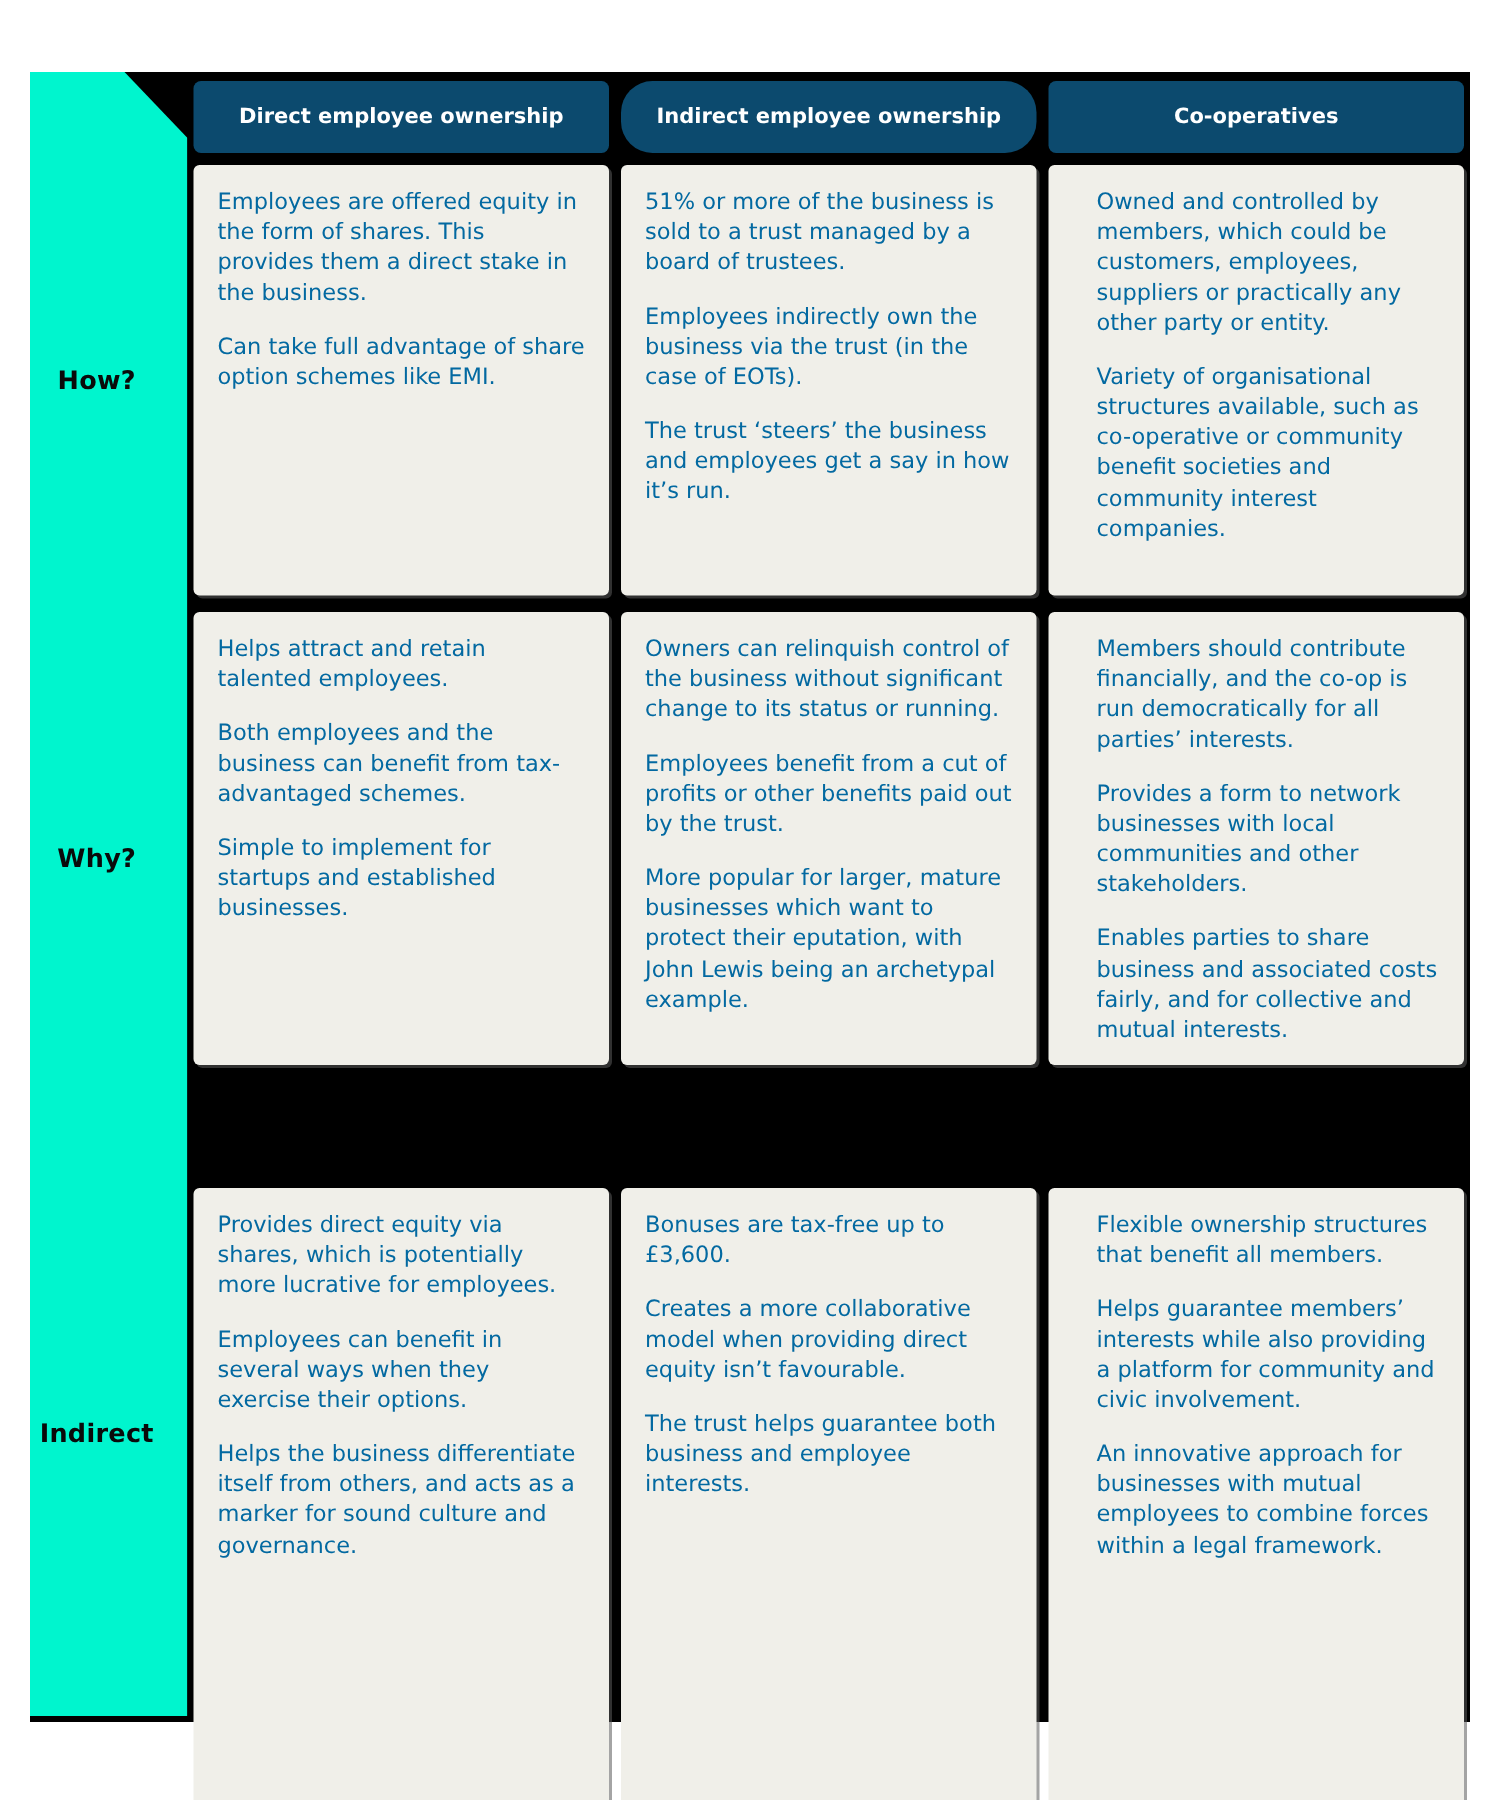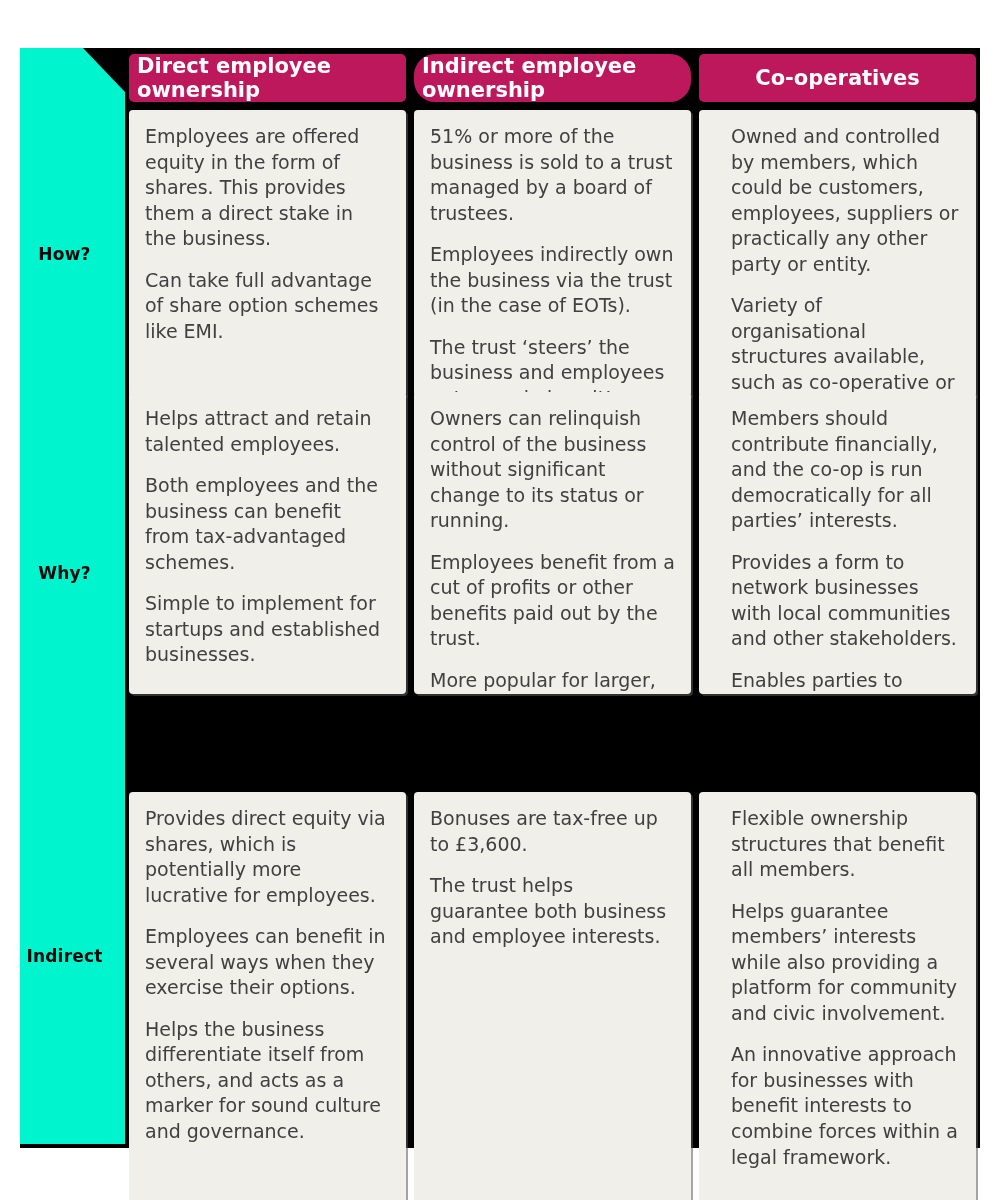--- a/index.html
+++ b/index.html
@@ -57,25 +57,25 @@
   }
   .rail-label.how      { top: 244px; }
   .rail-label.why      { top: 563px; }
   .rail-label.benefits { top: 946px; }
 
   
   .hcell {
     position: absolute;
     top: 54px;
     height: 48px;
-    background: #be185d;
+    background: #0c4a6e;
     border-radius: 5px;
     color: #ffffff;
     font-weight: 700;
-    font-size: 21px;
+    font-size: 14px;
     display: flex;
     align-items: center;
     justify-content: center;
     text-align: left;
     box-sizing: border-box;
     padding: 0 8px;
   }
   .hcell.c1 { left: 129px; width: 277px; }
   .hcell.c2 { left: 414px; width: 277px; border-radius: 21px; }
   .hcell.c3 { left: 699px; width: 277px; }
@@ -85,34 +85,34 @@
     position: absolute;
     background: #f0efe9;
     border-radius: 4px;
     box-sizing: border-box;
     padding: 14px 16px 12px 16px;
     box-shadow: 2px 2px 0 rgba(90,90,90,.55);
     overflow: hidden;
   }
   .cell p {
     margin: 0 0 16px 0;
-    color: #404040;
-    font-size: 19px;
+    color: #0369a1;
+    font-size: 15px;
     line-height: 1.345;
   }
   .cell p:last-child { margin-bottom: 0; }
 
   
   .col1 { left: 129px; width: 277px; }
   .col2 { left: 414px; width: 277px; }
   .col3 { left: 699px; width: 277px; padding-left: 32px; }
 
   
   .row1 { top: 110px; height: 287px; }
-  .row2 { top: 392px; height: 302px; }
+  .row2 { top: 408px; height: 302px; }
   .row3 { top: 792px; height: 432px; }
 </style>
 </head>
 <body>
 
 <div class="table-wrap">
 
   <div class="black-bed"></div>
 
   <div class="rail"></div>
@@ -155,21 +155,22 @@
       <p>Enables parties to share business and associated costs fairly, and for collective and mutual interests.</p>
     </div>
 
   <div class="cell row3 col1">
       <p>Provides direct equity via shares, which is potentially more lucrative for employees.</p>
       <p>Employees can benefit in several ways when they exercise their options.</p>
       <p>Helps the business differentiate itself from others, and acts as a marker for sound culture and governance.</p>
     </div>
   <div class="cell row3 col2">
       <p>Bonuses are tax-free up to £3,600.</p>
+      <p>Creates a more collaborative model when providing direct equity isn’t favourable.</p>
       <p>The trust helps guarantee both business and employee interests.</p>
     </div>
   <div class="cell row3 col3">
       <p>Flexible ownership structures that benefit all members.</p>
       <p>Helps guarantee members’ interests while also providing a platform for community and civic involvement.</p>
-      <p>An innovative approach for businesses with benefit interests to combine forces within a legal framework.</p>
+      <p>An innovative approach for businesses with mutual employees to combine forces within a legal framework.</p>
     </div>
 
 </div>
 
 </body></html>

